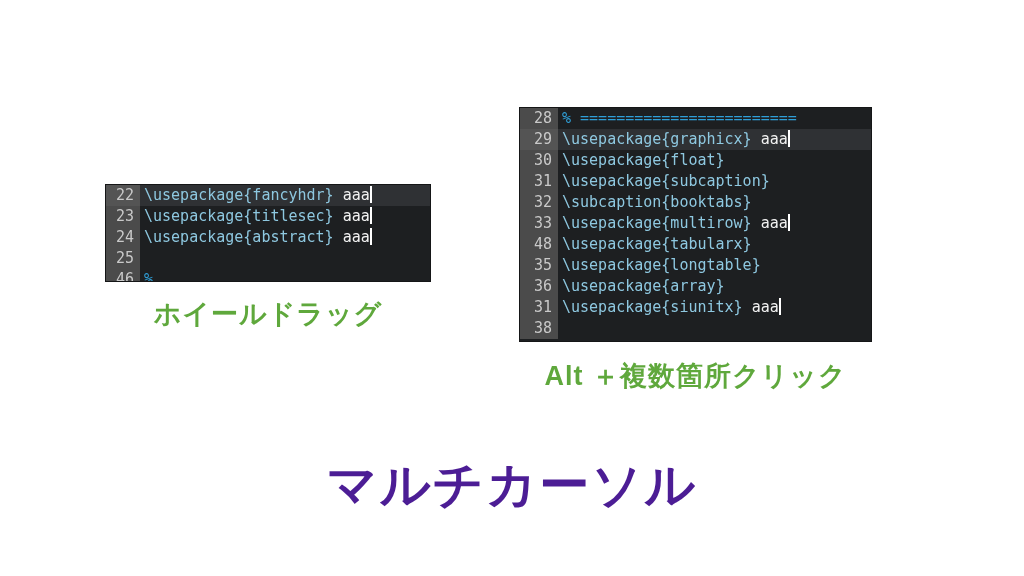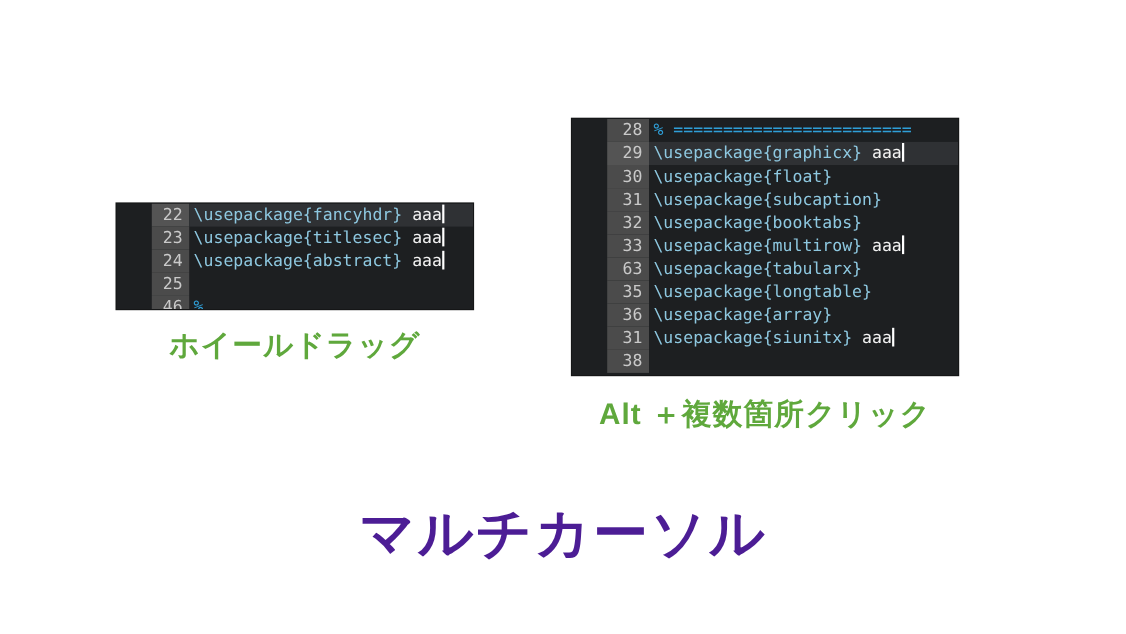--- a/index.html
+++ b/index.html
@@ -30,21 +30,20 @@
     overflow: hidden;
     box-sizing: border-box;
     font-family: "DejaVu Sans Mono", "Liberation Mono", monospace;
     box-shadow: 0 0 0 1px #151617;
   }
   .code-line {
     display: flex;
     align-items: stretch;
     height: 21px;
     white-space: pre;
-    padding-left: 32px;
   }
   .code-line.active .code-text {
     background: #2f3134;
   }
   .code-line.active .gutter {
     background: #545454;
   }
   .gutter {
     flex: 0 0 auto;
     background: #4b4b4b;
@@ -152,23 +151,23 @@
       <div class="code-line"><div class="gutter">46</div><div class="code-text"><span class="cmt">%</span></div></div>
     </div>
 
   <div class="caption" id="caption-wheel-drag">ホイールドラッグ</div>
 
   <div class="editor" id="editor-alt-click">
       <div class="code-line"><div class="gutter">28</div><div class="code-text"><span class="cmt">% ========================</span></div></div>
       <div class="code-line active"><div class="gutter">29</div><div class="code-text"><span class="">\usepackage{graphicx} </span><span class="plain">aaa</span><span class="caret"></span></div></div>
       <div class="code-line"><div class="gutter">30</div><div class="code-text"><span class="">\usepackage{float}</span></div></div>
       <div class="code-line"><div class="gutter">31</div><div class="code-text"><span class="">\usepackage{subcaption}</span></div></div>
-      <div class="code-line"><div class="gutter">32</div><div class="code-text"><span class="">\usepackage{booktabs}</span></div></div>
+      <div class="code-line"><div class="gutter">32</div><div class="code-text"><span class="">\subcaption{booktabs}</span></div></div>
       <div class="code-line"><div class="gutter">33</div><div class="code-text"><span class="">\usepackage{multirow} </span><span class="plain">aaa</span><span class="caret"></span></div></div>
-      <div class="code-line"><div class="gutter">63</div><div class="code-text"><span class="">\usepackage{tabularx}</span></div></div>
+      <div class="code-line"><div class="gutter">48</div><div class="code-text"><span class="">\usepackage{tabularx}</span></div></div>
       <div class="code-line"><div class="gutter">35</div><div class="code-text"><span class="">\usepackage{longtable}</span></div></div>
       <div class="code-line"><div class="gutter">36</div><div class="code-text"><span class="">\usepackage{array}</span></div></div>
       <div class="code-line"><div class="gutter">31</div><div class="code-text"><span class="">\usepackage{siunitx} </span><span class="plain">aaa</span><span class="caret"></span></div></div>
       <div class="code-line"><div class="gutter">38</div><div class="code-text"><span class=""></span></div></div>
     </div>
 
   <div class="caption" id="caption-alt-click">Alt ＋複数箇所クリック</div>
 
   <div id="slide-title">マルチカーソル</div>
 

